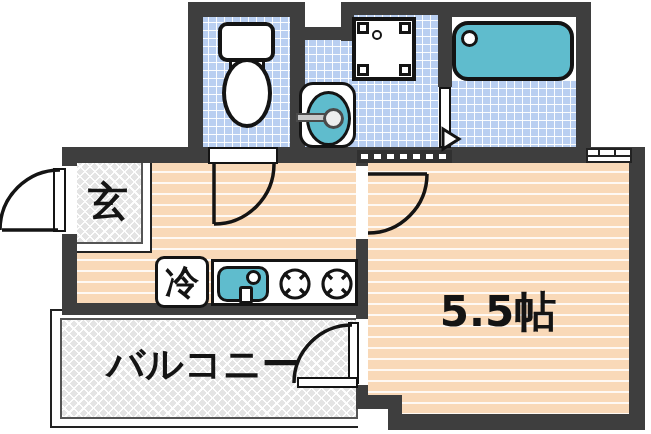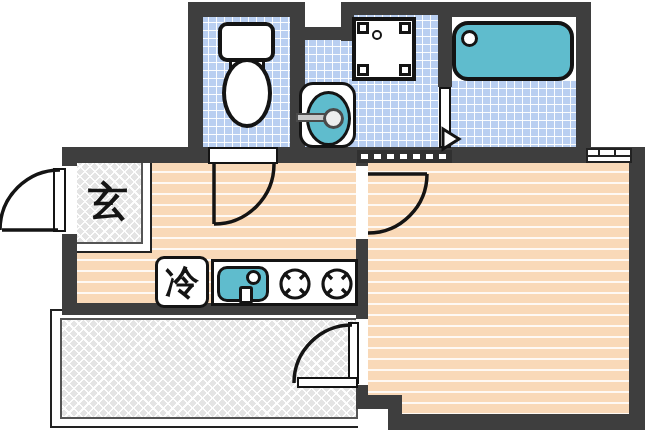--- a/index.html
+++ b/index.html
@@ -129,14 +129,16 @@
       <circle cx="295" cy="284" r="14"></circle>
       <path d="M300,279 L306,273 M290,279 L284,273 M300,289 L306,295 M290,289 L284,295"></path>
     </g>
     <g fill="#ffffff" stroke="#141414" stroke-width="3.2">
       <circle cx="337" cy="284" r="14"></circle>
       <path d="M342,279 L348,273 M332,279 L326,273 M342,289 L348,295 M332,289 L326,295"></path>
     </g>
   </svg>
 
   <div class="label" style="left:108px;top:201px;font-size:40px;">玄</div>
+  <div class="label" style="left:498px;top:312px;font-size:42px;">5.5帖</div>
+  <div class="label" style="left:203px;top:364px;font-size:38px;">バルコニー</div>
 
 </div>
 
 </body></html>

